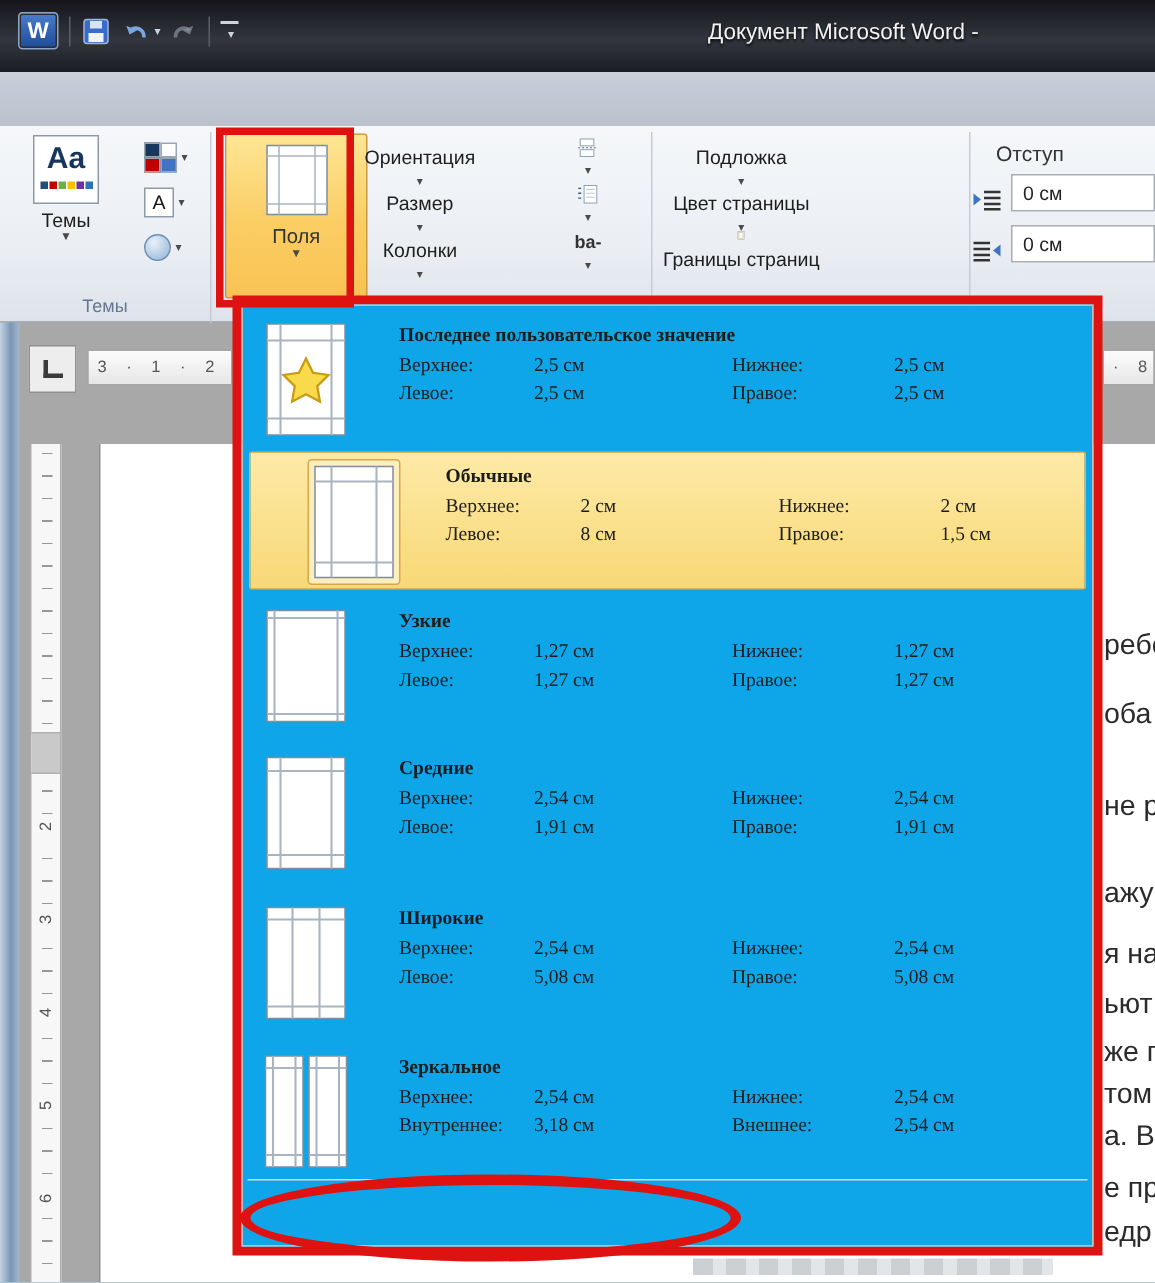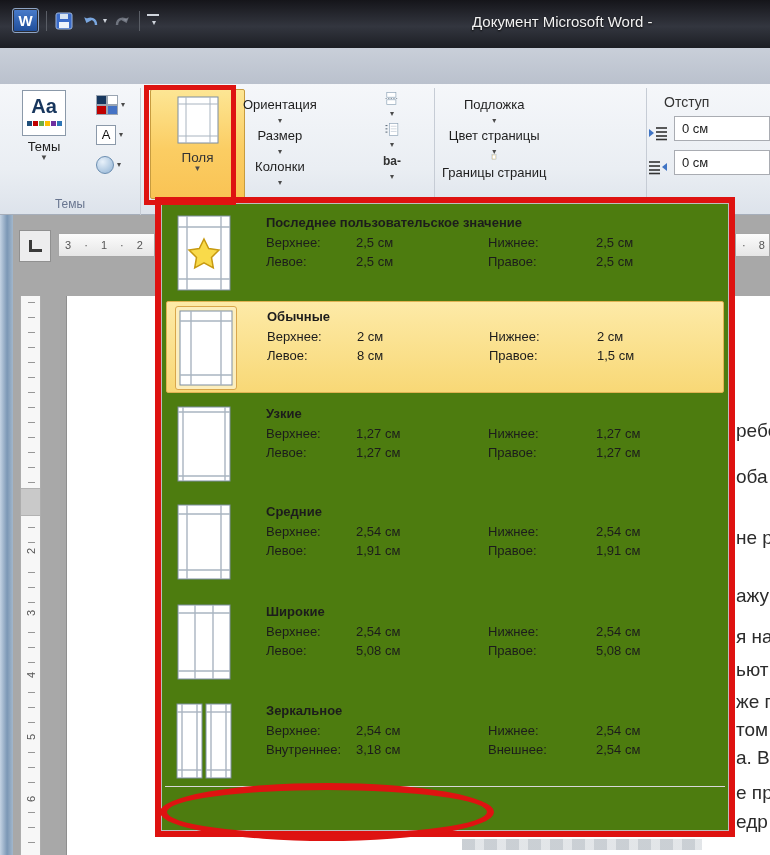--- a/index.html
+++ b/index.html
@@ -116,21 +116,21 @@
   .vnum { position:absolute; left:3px; width:14px; height:14px; font-size:11px; color:#555;
     transform:rotate(-90deg); background:#f7f7f7; text-align:center; line-height:14px; }
   .page { position:absolute; left:67px; top:81px; width:703px; height:559px; background:#fff;
     box-shadow:-1px 0 0 #8f8f8f; }
   .frag { position:absolute; left:736px; font-size:19px; color:#2b2b2b; white-space:nowrap; z-index:5; }
   .smudge { position:absolute; left:462px; top:624px; width:240px; height:11px; opacity:.5;
     background:repeating-linear-gradient(90deg, #96a0aa 0 13px, #c6ccd2 13px 22px); }
   
   .menu-frame { position:absolute; left:155px; top:197px; width:580px; height:640px;
     border:6px solid #de1210; z-index:50; background:transparent; }
-  .menu-body { position:absolute; inset:0; background:#4d7c0f; border:1px solid #bdbdbd; }
+  .menu-body { position:absolute; inset:0; background:#0ea5e9; border:1px solid #bdbdbd;font-family:Liberation Serif, serif; }
   .menu-item { position:absolute; left:4px; right:4px; height:92px; display:flex; padding:4px 0 0 8px; }
   .menu-item.selected {
     background:linear-gradient(#fdeaa7, #f8d876); border:1px solid #e0b352; border-radius:2px; }
   .thumb-wrap { width:62px; height:82px; flex:0 0 62px; padding:2px; }
   .menu-item.selected .thumb-wrap {
     background:#fceebd; border:1px solid #d9a64a; border-radius:3px; height:84px; }
   .mi-text { margin-left:30px; padding-top:2px; }
   .mi-title { font-size:13px; font-weight:bold; color:#1c1c1c; line-height:17px; margin-bottom:2px; }
   .mi-row { display:grid; grid-template-columns:90px 132px 108px 96px; font-size:13px;
     color:#1c1c1c; line-height:19px; }
@@ -424,21 +424,21 @@
                 <span>2,5 см</span>
               </div>
               <div class="mi-row">
                 <span>Левое:</span>
                 <span>2,5 см</span>
                 <span>Правое:</span>
                 <span>2,5 см</span>
               </div>
             </div>
     </div>
-          <div class="menu-item selected" style="top: 97px;">
+          <div class="menu-item selected" style="top: 97px; justify-content: flex-end;">
       <div class="thumb-wrap">
               <svg width="56" height="78" viewBox="0 0 56 78">
                 <rect x="2" y="2" width="52" height="74" fill="#fff" stroke="#7d8da0"></rect>
                 <line x1="13" y1="2" x2="13" y2="76" stroke="#a9b4c0" stroke-width="1.4"></line>
                 <line x1="43" y1="2" x2="43" y2="76" stroke="#a9b4c0" stroke-width="1.4"></line>
                 <line x1="2" y1="12" x2="54" y2="12" stroke="#a9b4c0" stroke-width="1.4"></line>
                 <line x1="2" y1="66" x2="54" y2="66" stroke="#a9b4c0" stroke-width="1.4"></line>
               </svg>
             </div>
       <div class="mi-text">

